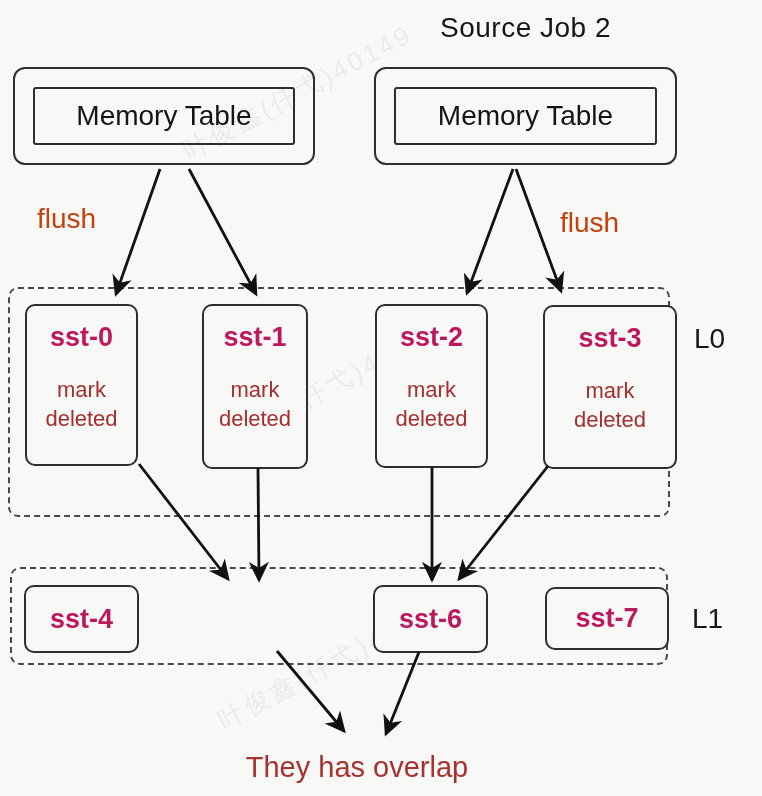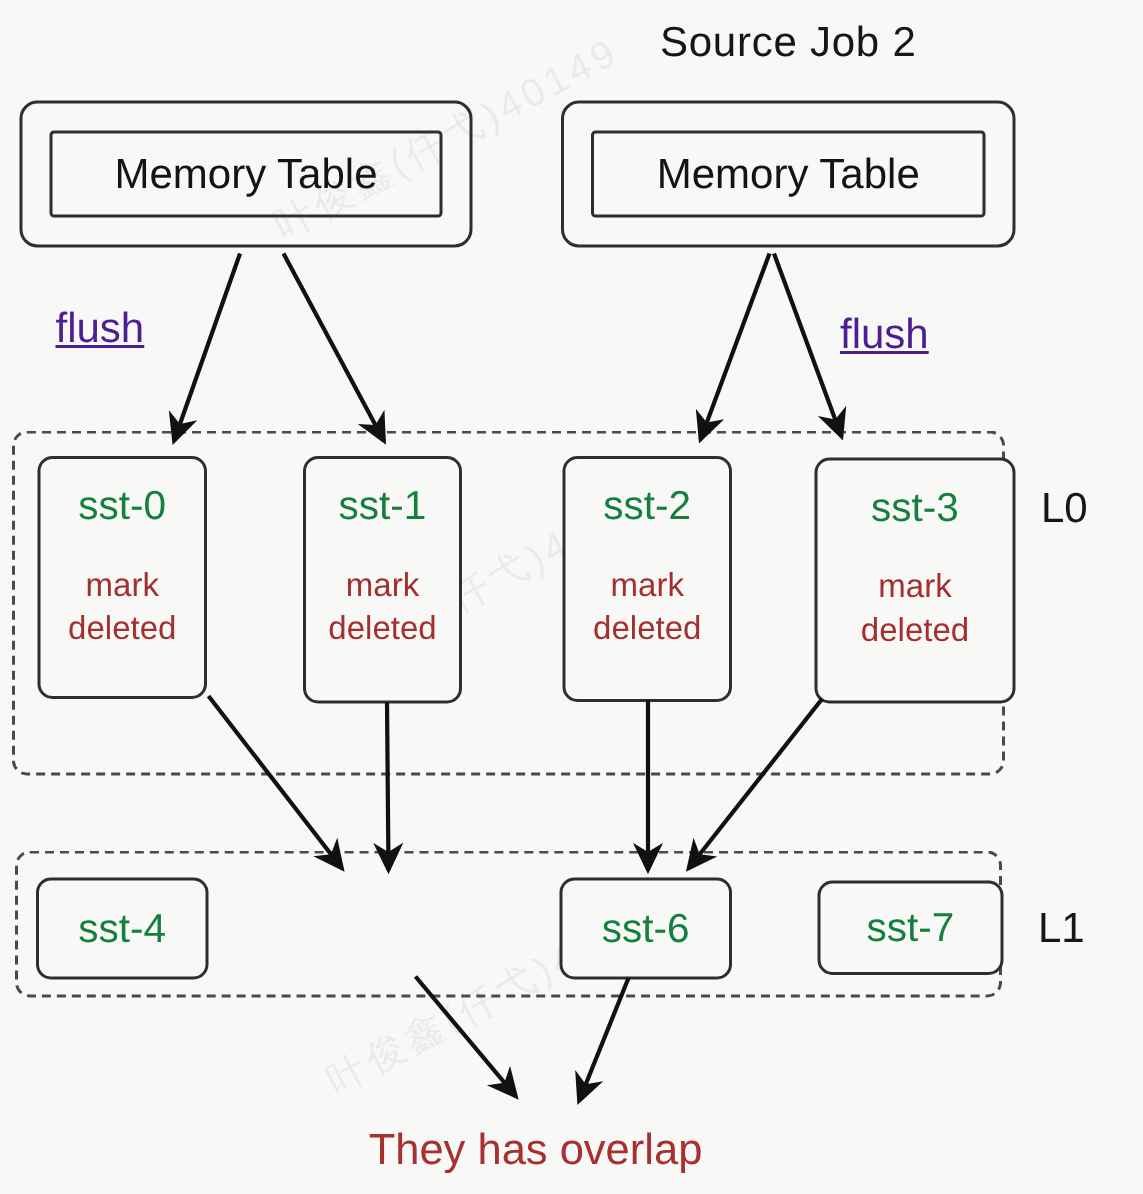--- a/index.html
+++ b/index.html
@@ -31,43 +31,42 @@
     position:absolute;
     left:18px;top:18px;right:18px;bottom:18px;
     border:2px solid #2e2e2e;
     border-radius:3px;
     display:flex;align-items:center;justify-content:center;
     font-size:28px;
     background:transparent;
   }
   .flush-label{
     font-size:28px;
-    color:#4c1d95;
-    text-decoration:underline;
+    color:#c2410c;
   }
   .level-box{
     border:2px dashed #4a4a4a;
     border-radius:10px;
     box-sizing:border-box;
   }
   .level-label{
     font-size:28px;
     color:#161616;
   }
   .sst-box{
     border:2px solid #2e2e2e;
     border-radius:10px;
     box-sizing:border-box;
     background:#f8f8f6;
     display:flex;flex-direction:column;align-items:center;
     text-align:center;
   }
   .sst-box.l0{padding-top:16px;}
   .sst-box.l1{justify-content:center;}
-  .sst-id{font-size:27px;color:#15803d;}
+  .sst-id{font-size:27px;color:#be185d;font-weight:bold;}
   .sst-note{
     margin-top:22px;
     font-size:22px;
     line-height:1.32;
     color:#a32f2f;
     width:86px;
   }
   .annotation{
     font-size:29px;
     color:#a83030;

